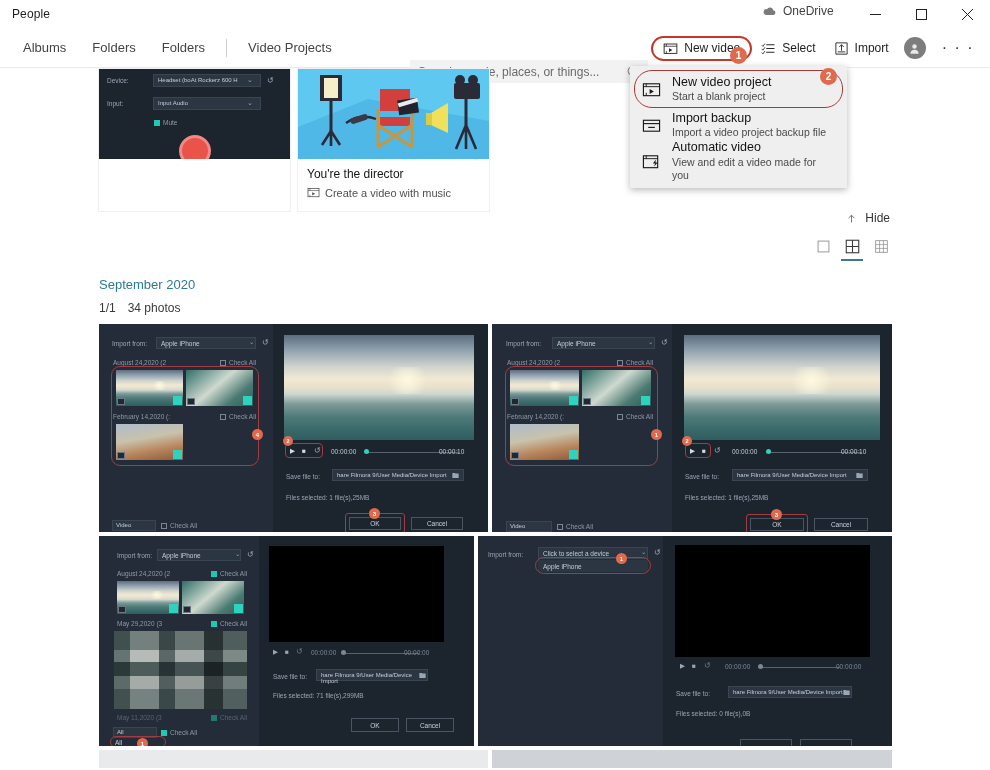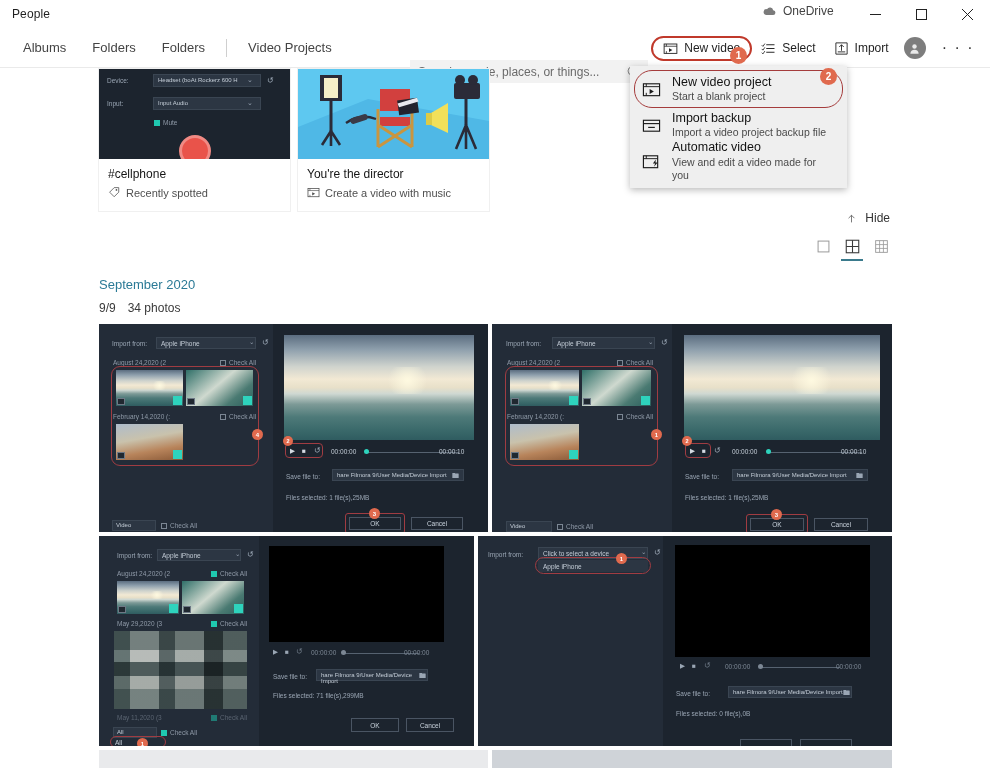--- a/index.html
+++ b/index.html
@@ -368,30 +368,20 @@
           <div class="fld" style="left:54px; top:5px; width:108px; height:13px; font-size:6px; padding:2px 4px;">Headset (boAt Rockerz 600 H</div>
           <div class="lbl" style="left:148px; top:7px; font-size:7px;">⌄</div>
           <div class="lbl" style="left:168px; top:7px; font-size:8px;">↺</div>
           <div class="lbl" style="left:8px; top:31px; font-size:6.5px;">Input:</div>
           <div class="fld" style="left:54px; top:28px; width:108px; height:13px; font-size:6px; padding:2px 4px;">Input Audio</div>
           <div class="lbl" style="left:148px; top:30px; font-size:7px;">⌄</div>
           <div class="chk" style="left:55px; top:50px; font-size:6.5px;"><span class="cbox on" style="width:6px;height:6px;"></span>Mute</div>
           <div style="position:absolute; left:80px; top:66px; width:32px; height:32px; border-radius:50%; background:#e9534a; border:3px solid #f08a84;"></div>
         </div>
       </div>
-      <div class="meta">
-        <div class="ctitle">#cellphone</div>
-        <div class="csub">
-          <svg width="13" height="13" viewBox="0 0 20 20">
-            <path d="M2.5 9.5L9.5 2.5h7v7l-7 7z" fill="none" stroke="#4f4f4f" stroke-width="1.2"></path>
-            <circle cx="13" cy="6" r="1.3" fill="#4f4f4f"></circle>
-          </svg>
-          <span>Recently spotted</span>
-        </div>
-      </div>
     </div>
 
     <div class="card">
       <div class="thumb" style="background:#5ec8f0;">
         <svg width="191" height="90" viewBox="0 0 191 90">
           <rect width="191" height="90" fill="#5ec8f0"></rect>
           <path d="M0 58 L70 30 L191 52 L191 90 L0 90Z" fill="#4fb8e6"></path>
 
           <rect x="22" y="6" width="22" height="26" fill="#2b2b38"></rect>
           <rect x="26" y="9" width="14" height="20" fill="#f6eec8"></rect>
@@ -454,21 +444,21 @@
     <div class="viewbtn">
       <svg width="15" height="15" viewBox="0 0 18 18">
         <rect x="2" y="2" width="14" height="14" fill="none" stroke="#9a9a9a" stroke-width="1.1"></rect>
         <path d="M6.7 2v14M11.3 2v14M2 6.7h14M2 11.3h14" stroke="#9a9a9a" stroke-width="1"></path>
       </svg>
     </div>
   </div>
 
   <div class="month">September 2020</div>
   <div class="daycount">
-    <span>9/9</span>
+    <span>1/1</span>
     <span>34 photos</span>
   </div>
 
   <div class="grid">
 
     <div class="grow">
 
       <div class="ph" style="width:389px; height:208px;">
         <div class="fw" style="font-size:6.5px;">
           <div class="lp" style="width:174px;"></div>

